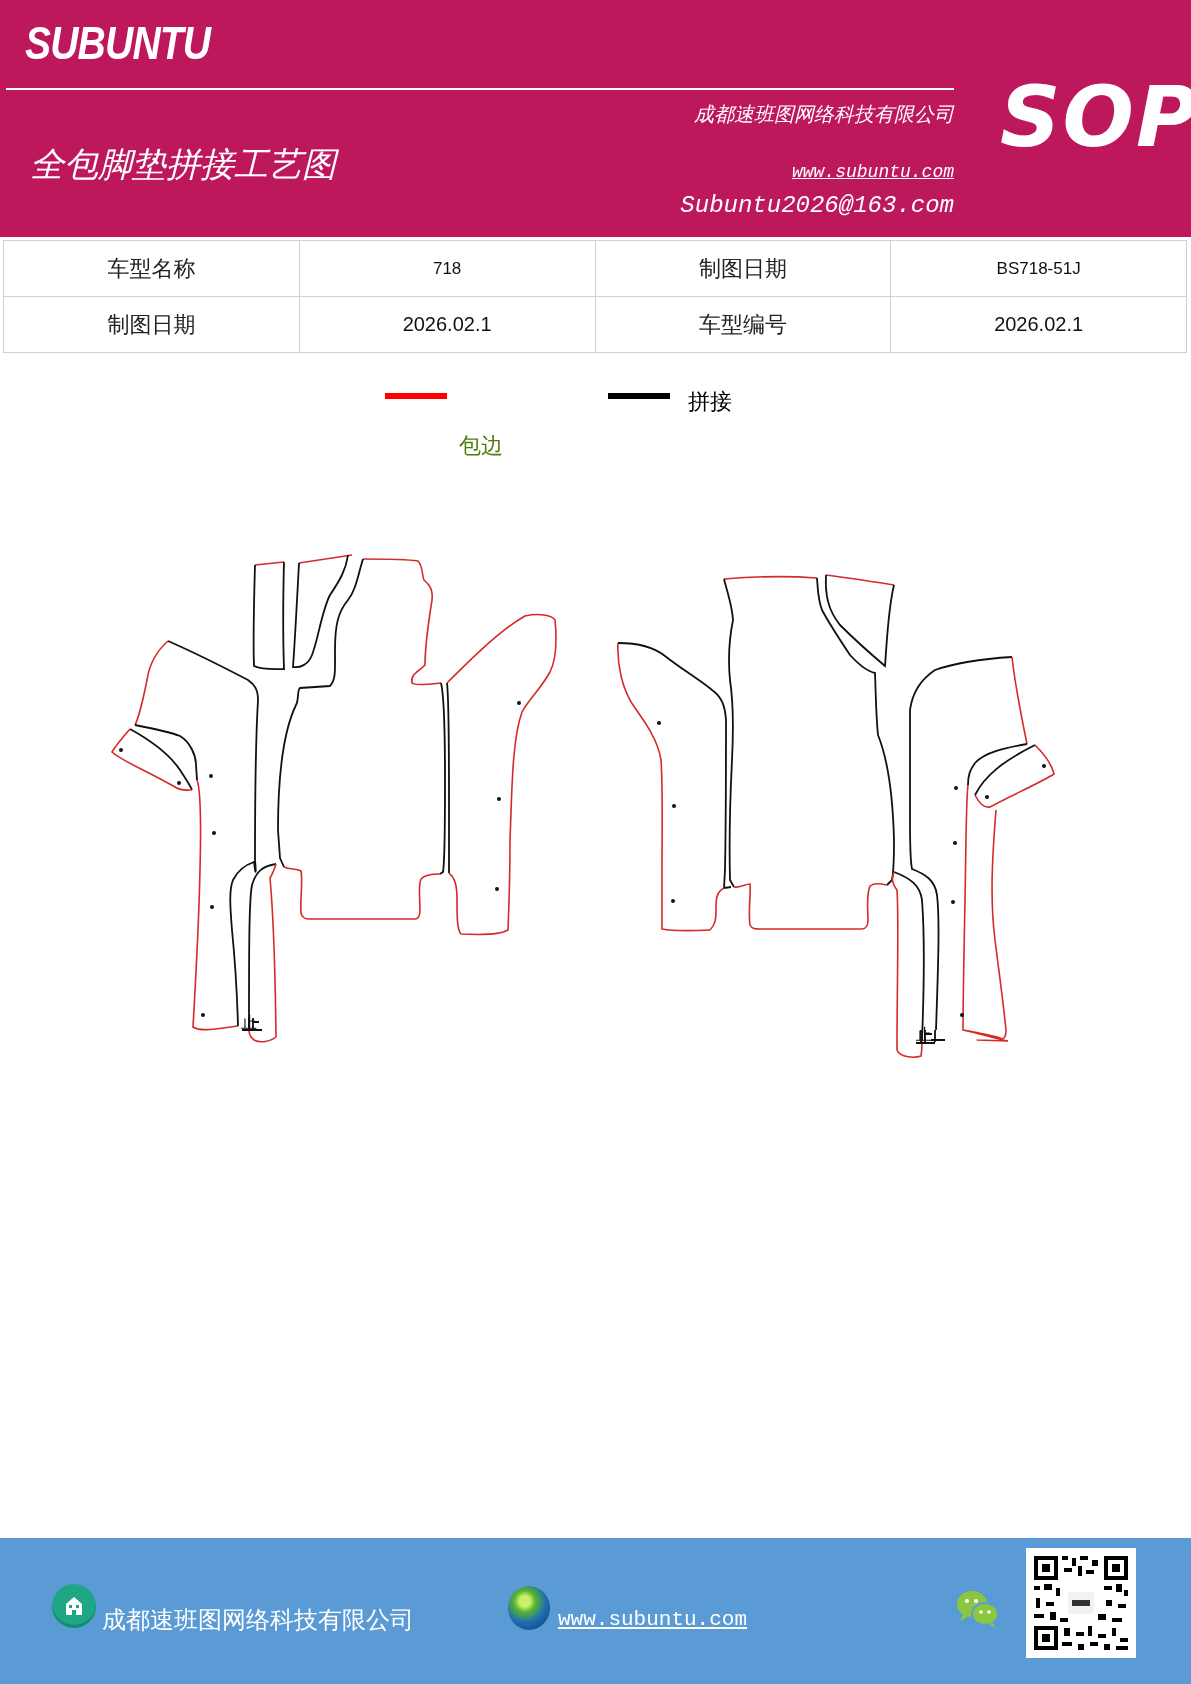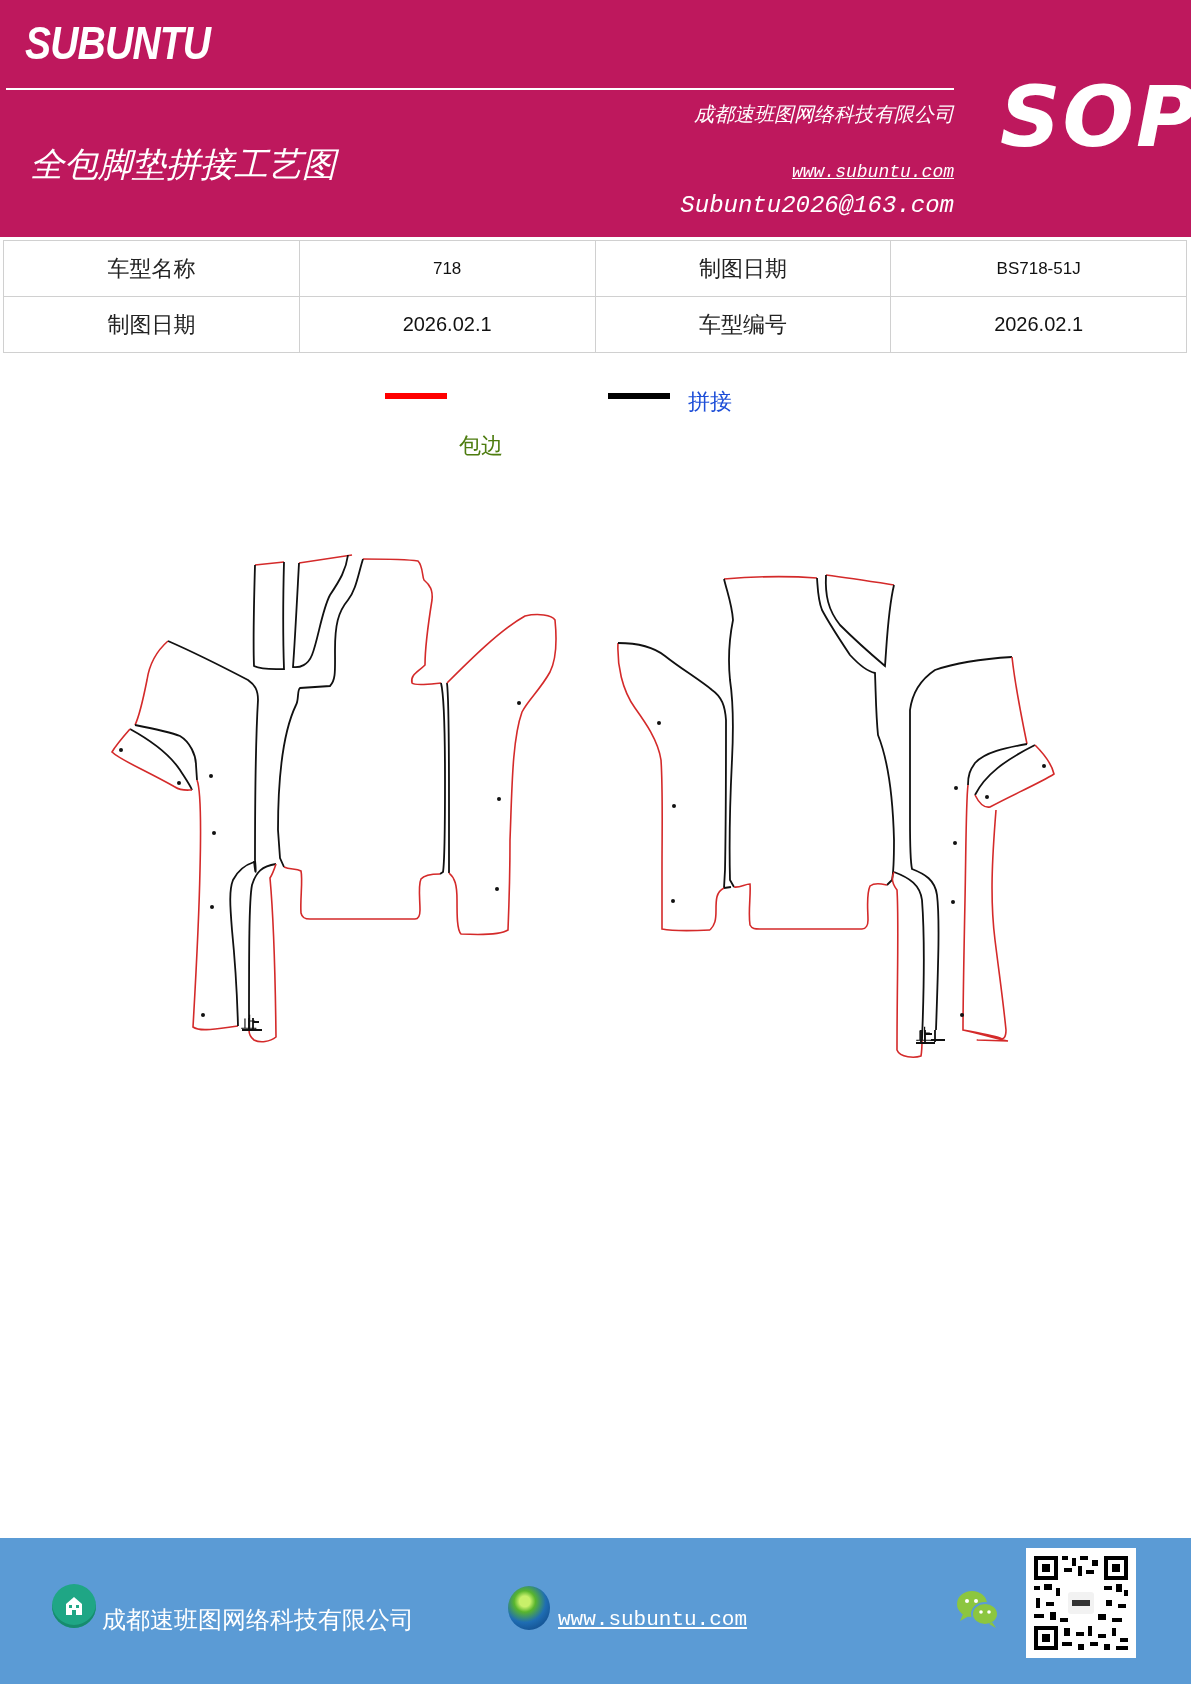--- a/index.html
+++ b/index.html
@@ -16,21 +16,21 @@
   .info-table { position: absolute; left: 3px; top: 240px; width: 1184px; border-collapse: collapse; }
   .info-table td { border: 1.5px solid #d0d0d0; height: 53px; text-align: center; width: 25%; font-size: 20px; color: #111; }
   .info-table td.lbl { font-family: Liberation Mono, monospace; font-size: 22px; color: #222; }
   .info-table td.val { font-family: "Liberation Sans", sans-serif; }
   .info-table td.val-sm { font-size: 17px; }
 
   .legend { position: absolute; top: 385px; left: 0; width: 1191px; height: 40px; }
   .lg-red { position: absolute; left: 385px; top: 8px; width: 62px; height: 6px; background: #ff0000; }
   .lg-red-lbl { position: absolute; left: 459px; top: 2px; font-size: 22px; color: #4d7c0f; font-family: "DejaVu Serif", serif; margin-top: 44px; }
   .lg-black { position: absolute; left: 608px; top: 8px; width: 62px; height: 6px; background: #000; }
-  .lg-black-lbl { position: absolute; left: 688px; top: 2px; font-size: 22px; color: #1d4ed8; font-family: "DejaVu Serif", serif; }
+  .lg-black-lbl { position: absolute; left: 688px; top: 2px; font-size: 22px; color: #000000; font-family: "DejaVu Serif", serif; }
 
   .diagram { position: absolute; left: 0; top: 0; width: 1191px; height: 1684px; pointer-events: none; }
   .diagram .r { stroke: #d42a2a; stroke-width: 1.6; fill: none; }
   .diagram .b { stroke: #111; stroke-width: 1.8; fill: none; }
   .diagram .dot { fill: #111; }
   .stop-mark { position: absolute; font-size: 16px; color: #111; font-family: "DejaVu Sans", sans-serif; }
 
   .footer { position: absolute; left: 0; top: 1538px; width: 1191px; height: 146px; background: #5b9bd5; }
   .ft-company-icon { position: absolute; left: 52px; top: 46px; width: 44px; height: 44px; border-radius: 50%; background: #1fa685; box-shadow: inset 0 -3px 0 #178b6e; }
   .ft-company { position: absolute; left: 102px; top: 66px; font-size: 24px; color: #fff; font-family: "DejaVu Serif", serif; }

